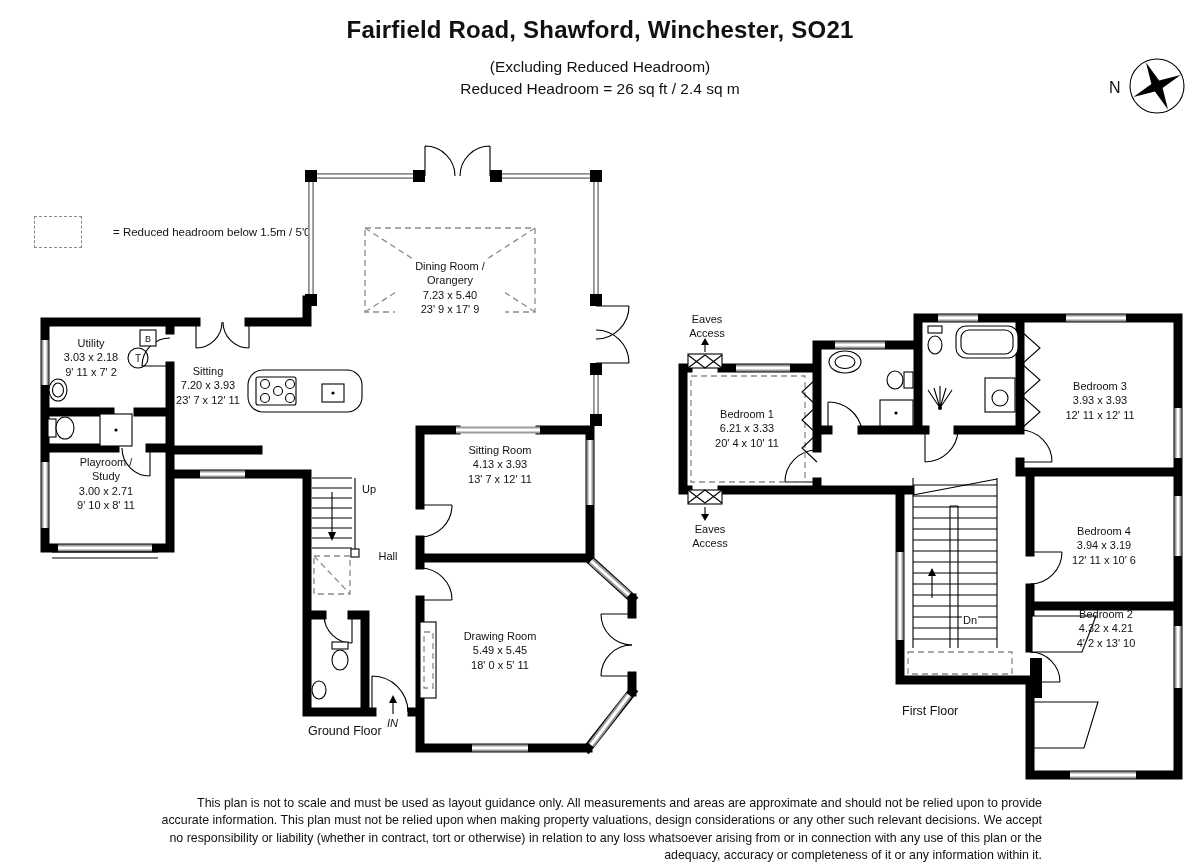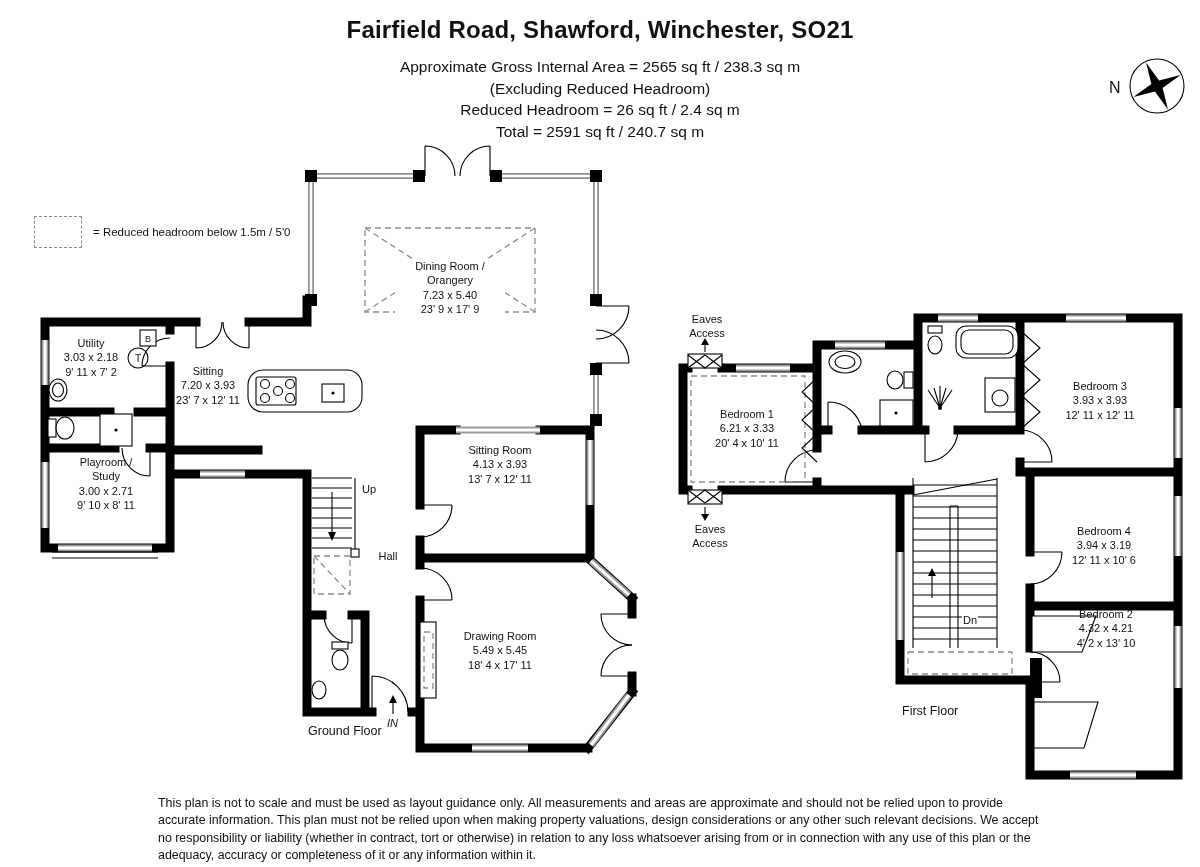--- a/index.html
+++ b/index.html
@@ -3,52 +3,50 @@
 <meta charset="utf-8">
 <style>
   html,body{margin:0;padding:0;}
   body{
     width:1200px;height:867px;position:relative;background:#fff;
     font-family:"Liberation Sans", sans-serif;color:#111;overflow:hidden;
   }
   .hdr{position:absolute;top:16px;left:0;width:1200px;text-align:center;}
   .hdr-title{font-size:24px;font-weight:bold;letter-spacing:.2px;margin-bottom:12px;}
   .hdr-line{font-size:15.5px;line-height:21.5px;}
-  .legend{position:absolute;left:34px;top:216px;display:flex;align-items:center;}
+  .legend{position:absolute;left:34px;top:216px;display:flex;align-items:center;gap:20px;}
   .legend-box{width:46px;height:30px;border:1.5px dashed #8c8c8c;}
   .legend-text{font-size:11.5px;margin-left:11px;}
   .plan-svg{position:absolute;left:0;top:0;}
   .rlabel{position:absolute;transform:translate(-50%,-50%);text-align:center;
           font-size:11px;line-height:1.3;color:#111;white-space:normal;}
   .rlabel.bgw{background:#fff;padding:1px 2px;}
   .slabel{position:absolute;font-size:11px;color:#111;}
   .flabel{position:absolute;font-size:12.5px;color:#111;}
   .ftr{position:absolute;top:795px;left:50%;transform:translateX(-50%);
-       width:884px;text-align:left;font-size:12.4px;line-height:1.4;}
+       width:884px;text-align:right;font-size:12.4px;line-height:1.4;}
   
   .wall{stroke:#000;stroke-width:9;fill:none;stroke-linecap:square;}
   .winG{stroke:#9a9a9a;stroke-width:7;fill:none;stroke-linecap:butt;}
   .winW{stroke:#fff;stroke-width:3;fill:none;stroke-linecap:butt;}
   .glzG{stroke:#8f8f8f;stroke-width:6;fill:none;}
   .glzW{stroke:#fff;stroke-width:2.5;fill:none;}
   .tn{stroke:#000;stroke-width:1.1;fill:none;}
   .fx{stroke:#000;stroke-width:1.1;fill:#fff;}
   .dsh{stroke:#8c8c8c;stroke-width:1.3;fill:none;stroke-dasharray:6 4;}
   .blk{fill:#000;stroke:none;}
   .ah{fill:#000;stroke:none;}
 </style>
 </head>
 <body>
 
 <div class="hdr">
   <div class="hdr-title">Fairfield Road, Shawford, Winchester, SO21</div>
-  <div class="hdr-line">Approximate Gross Internal Area = 2565 sq ft / 238.3 sq m</div>
   <div class="hdr-line">(Excluding Reduced Headroom)</div>
   <div class="hdr-line">Reduced Headroom = 26 sq ft / 2.4 sq m</div>
-  <div class="hdr-line">Total = 2591 sq ft / 240.7 sq m</div>
 </div>
 
 <svg class="plan-svg" style="left:1095px;top:52px;" width="100" height="72">
   <circle cx="62" cy="34" r="27" class="tn"></circle>
   <polygon class="blk" points="85.6,23.0 67.6,36.1 73.0,57.6 59.9,39.6 38.4,45.0 56.4,31.9 51.0,10.4 64.1,28.4"></polygon>
   <text x="14" y="41" font-size="16" fill="#111">N</text>
 </svg>
 
 <div class="legend">
   <div class="legend-box"></div>
@@ -327,21 +325,21 @@
   <div>Sitting Room</div>
   <div>4.13 x 3.93</div>
   <div>13' 7 x 12' 11</div>
 </div>
 <div class="rlabel" style="left:388px;top:556px;width:40px;">
   <div>Hall</div>
 </div>
 <div class="rlabel" style="left:500px;top:650px;width:110px;text-align:center;">
   <div>Drawing Room</div>
   <div>5.49 x 5.45</div>
-  <div>18' 4 x 17' 11</div>
+  <div>18' 0 x 5' 11</div>
 </div>
 <div class="slabel" style="left:362px;top:483px;">Up</div>
 <div class="slabel" style="left:387px;top:717px;font-style:italic;">IN</div>
 <div class="flabel" style="left:308px;top:724px;">Ground Floor</div>
 
 <div class="rlabel" style="left:747px;top:428px;width:100px;">
   <div>Bedroom 1</div>
   <div>6.21 x 3.33</div>
   <div>20' 4 x 10' 11</div>
 </div>

